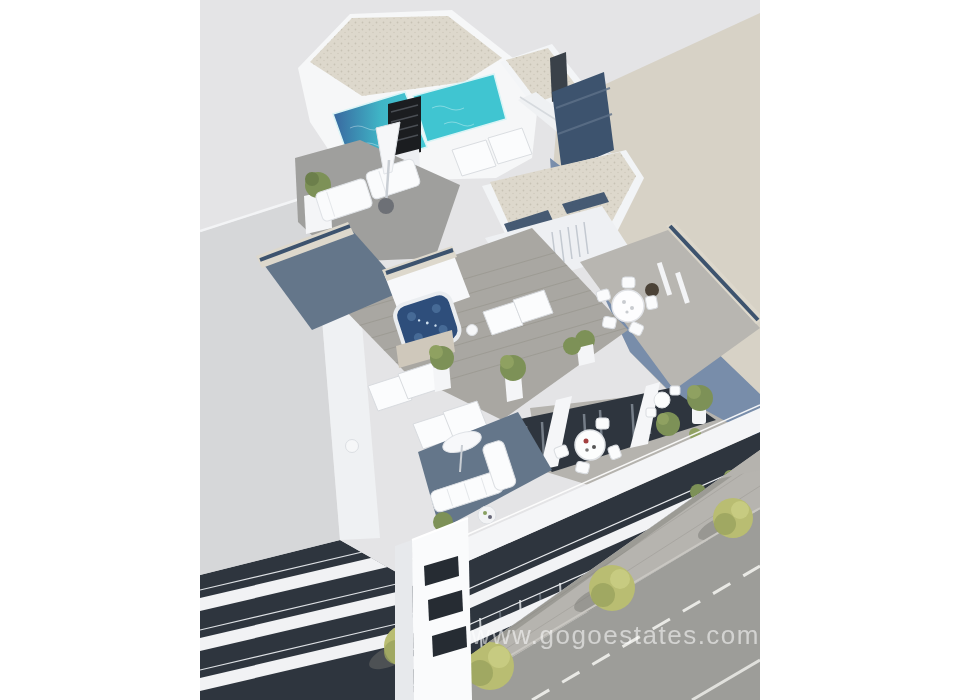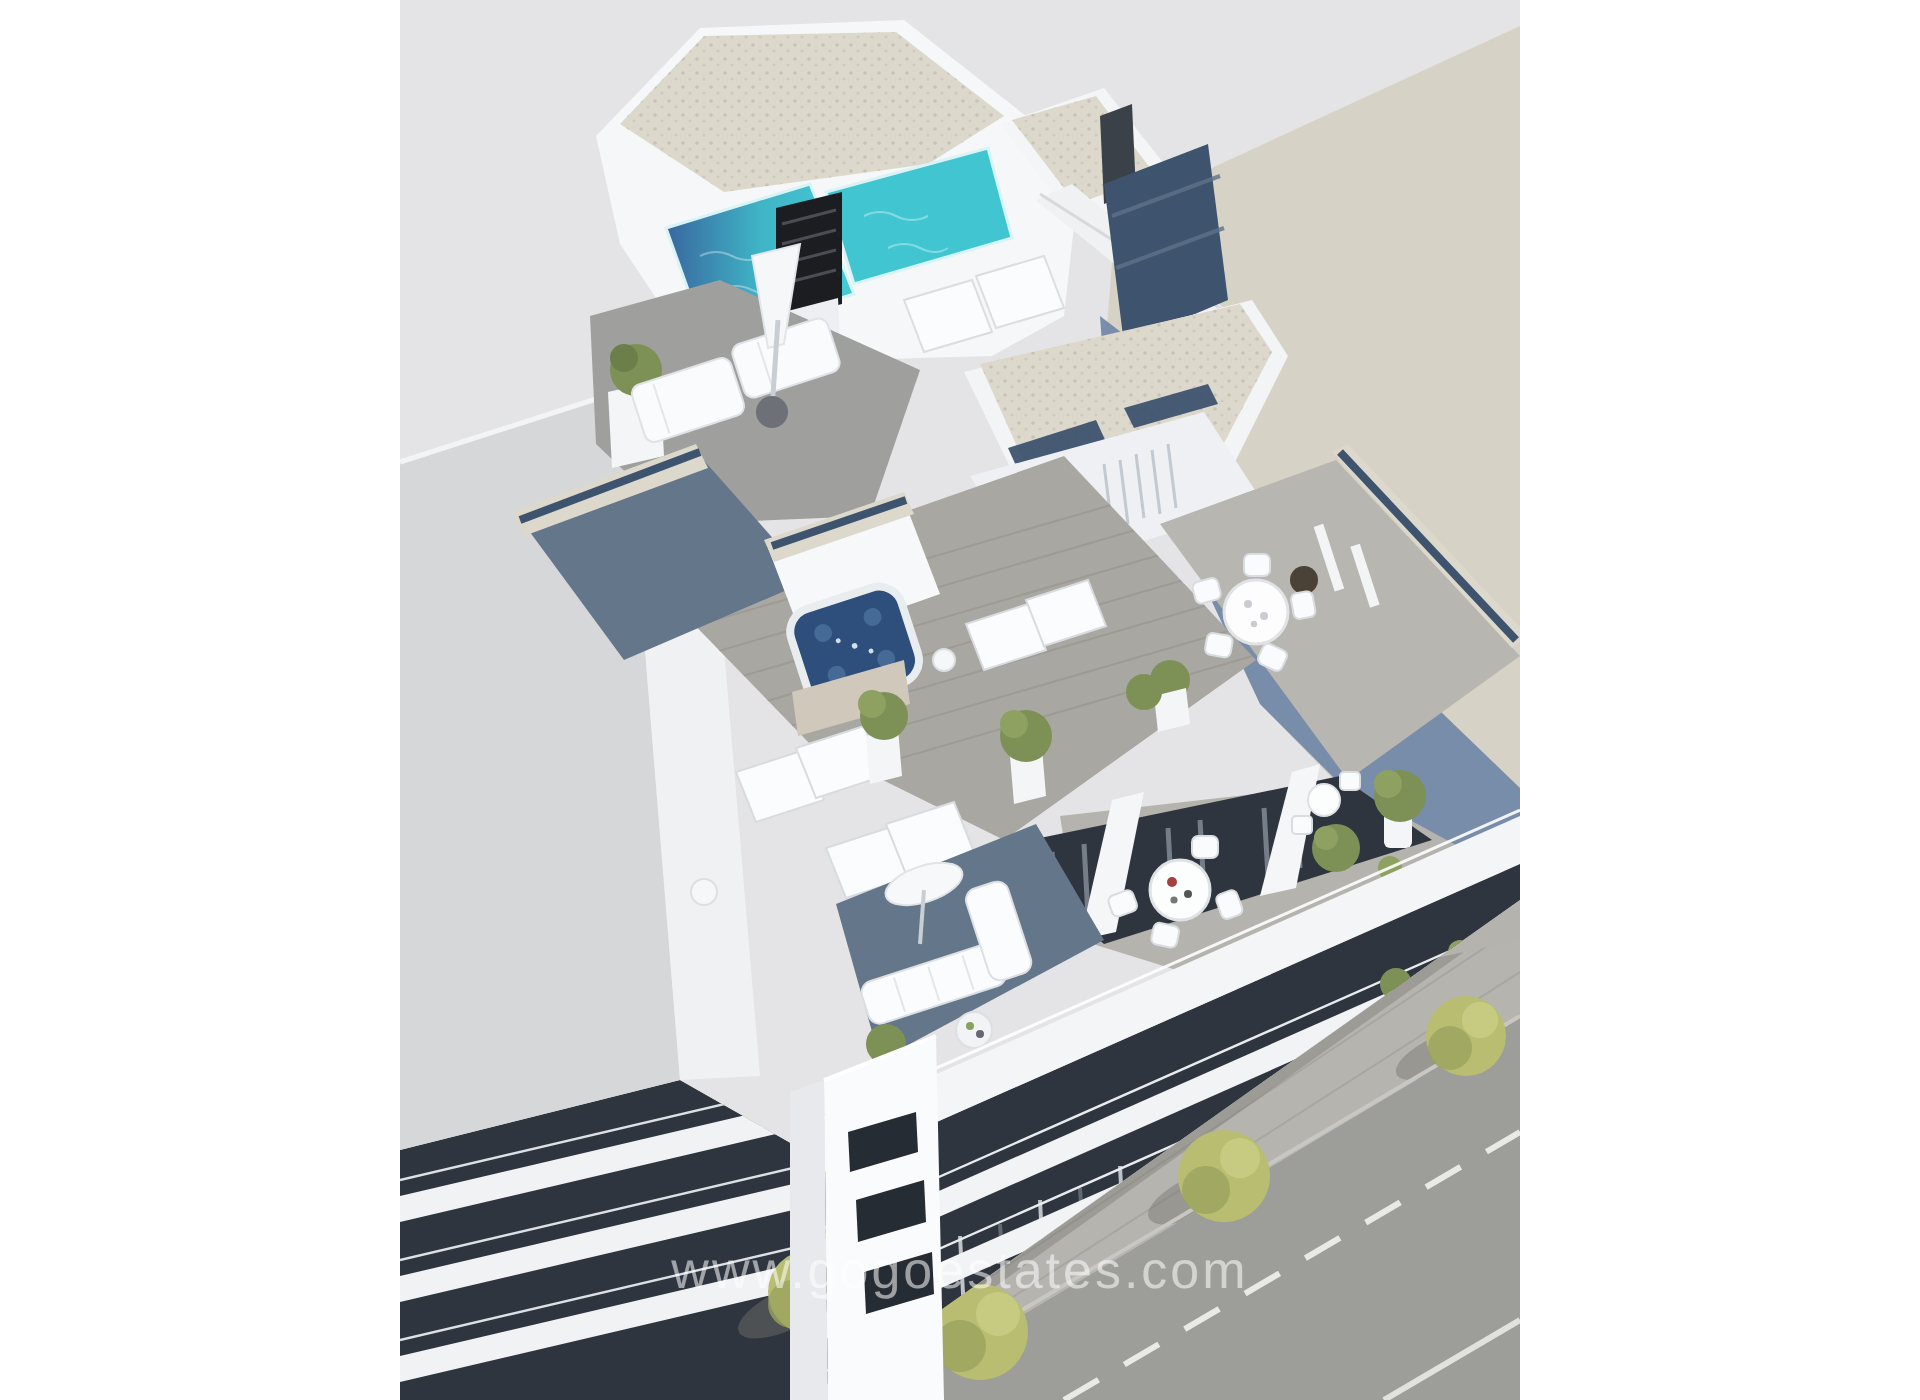--- a/index.html
+++ b/index.html
@@ -1,20 +1,20 @@
 <!DOCTYPE html>
 <html><head>
 <meta charset="utf-8">
 <style>
   html,body{margin:0;padding:0;background:#ffffff;}
   .stage{position:relative;width:960px;height:700px;background:#ffffff;overflow:hidden;
          font-family:"Liberation Sans",sans-serif;}
   .render{position:absolute;left:200px;top:0;width:560px;height:700px;}
   .render svg{display:block;}
-  .watermark{position:absolute;left:0;width:560px;top:620px;text-align:center;
+  .watermark{position:absolute;left:0;width:560px;top:620px;text-align:right;
              font-size:26px;font-weight:400;letter-spacing:1.5px;
              color:rgba(255,255,255,0.55);white-space:nowrap;pointer-events:none;}
 </style>
 </head>
 <body>
 
 <div class="stage">
   <div class="render">
     <svg width="560" height="700" viewBox="0 0 560 700">
       <defs>

